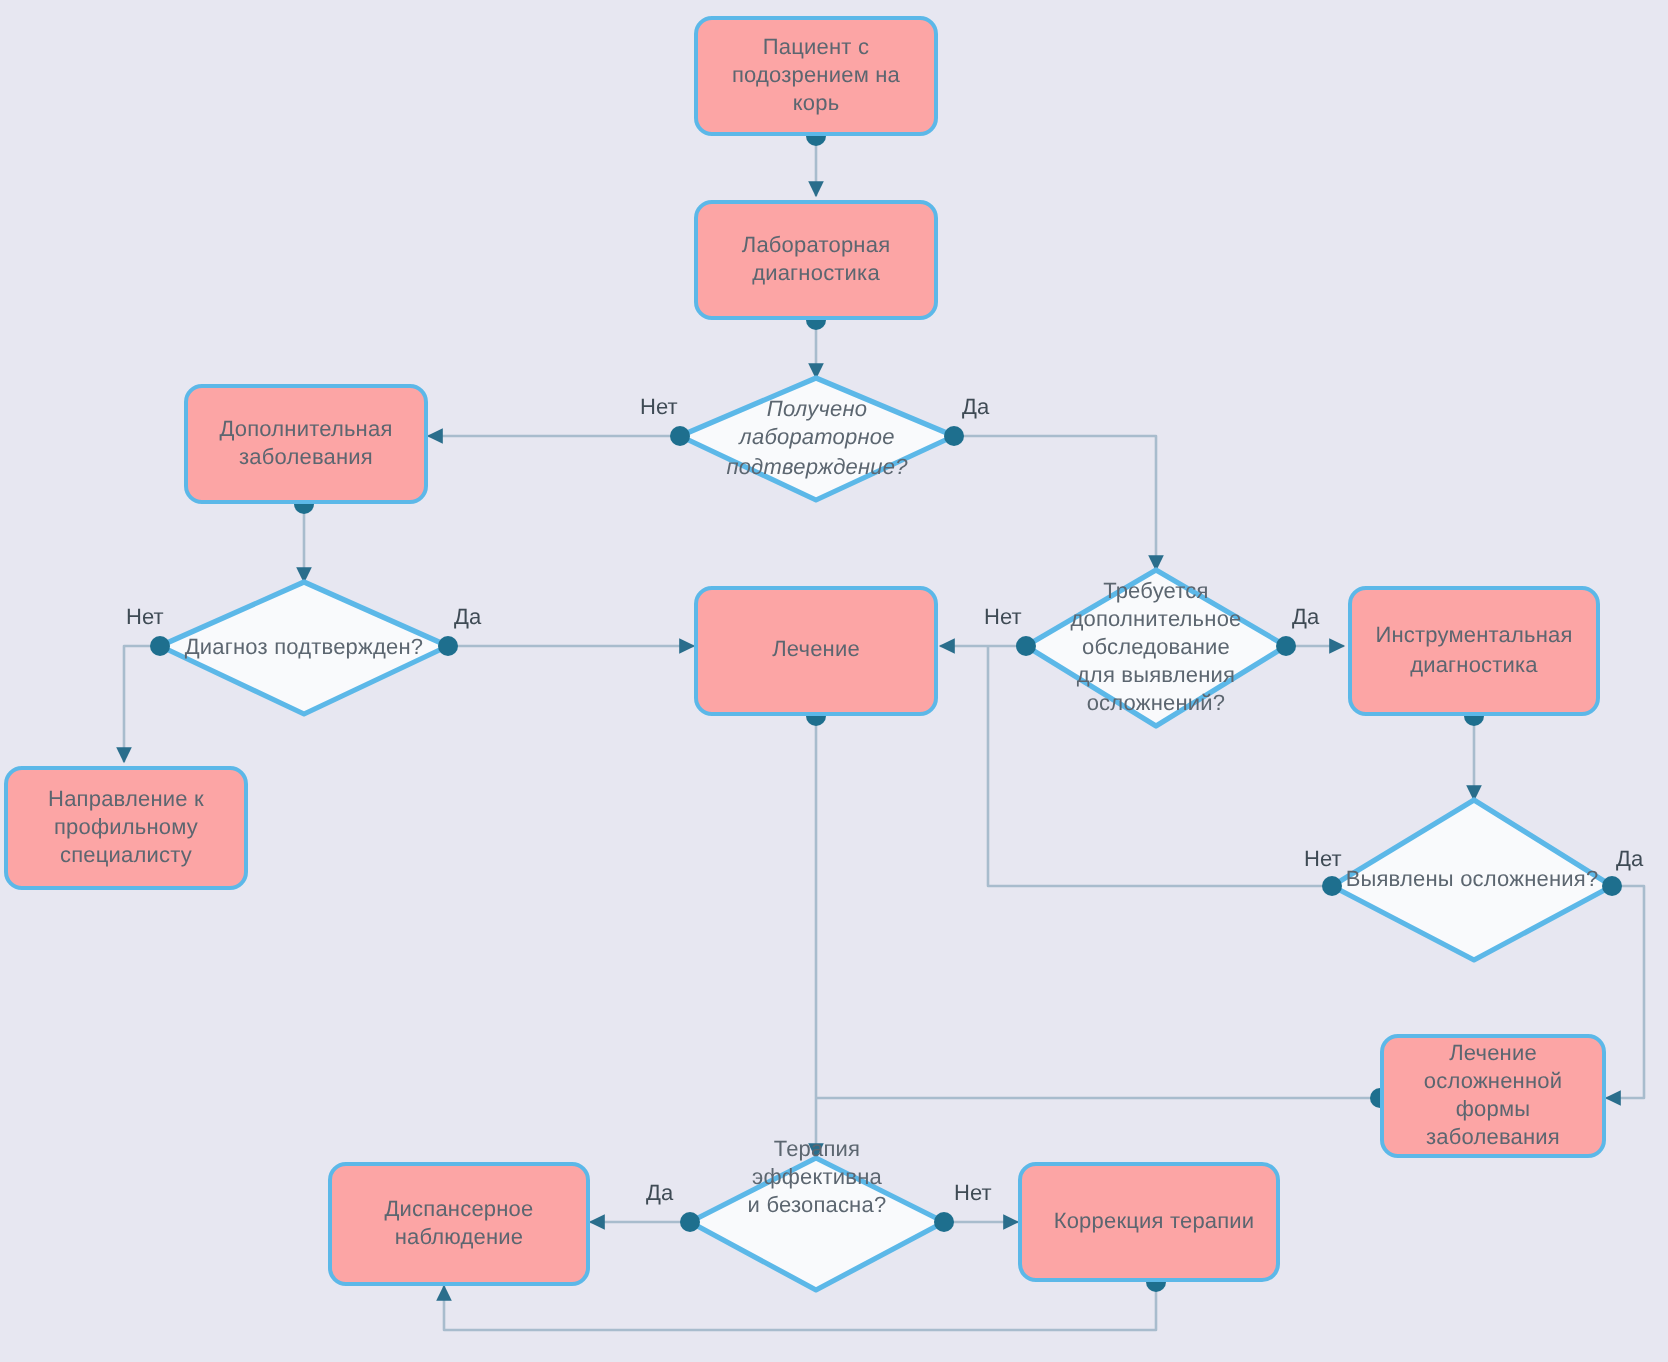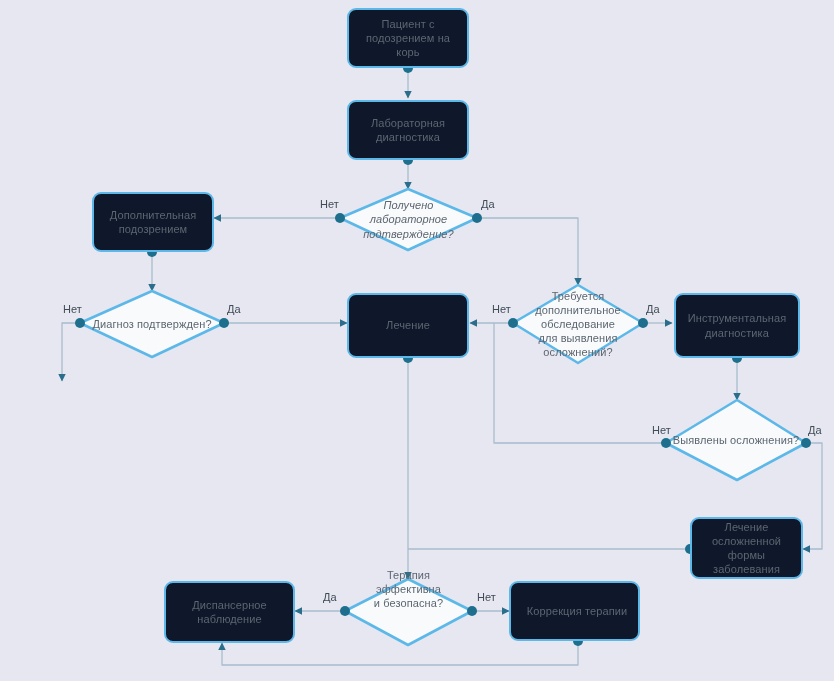--- a/index.html
+++ b/index.html
@@ -33,21 +33,21 @@
     display: flex;
     align-items: center;
     justify-content: center;
     text-align: center;
     color: #5c6670;
     font-size: 11px;
     line-height: 1.28;
     letter-spacing: 0.1px;
   }
   .node.process {
-    background: #0f172a;
+    background: #fca5a5;
     border: 2.5px solid #5cb8e8;
     border-radius: 9px;
     padding: 4px 7px;
   }
   .node.decision {
     background: transparent;
     border: none;
     padding: 0;
   }
   .node.decision .dtext {
@@ -149,23 +149,28 @@
 подозрением на корь</span>
   </div>
 
   <div class="node process" style="left:347px; top:100px; width:122px; height:60px;">
     <span class="node-label">Лабораторная
 диагностика</span>
   </div>
 
   <div class="node process" style="left:92px; top:192px; width:122px; height:60px;">
     <span class="node-label">Дополнительная
-подозрением</span>
-  </div>
-
+заболевания</span>
+  </div>
+
+  <div class="node process" style="left:2px; top:383px; width:122px; height:62px;">
+    <span class="node-label">Направление к
+профильному
+специалисту</span>
+  </div>
 
   <div class="node process" style="left:347px; top:293px; width:122px; height:65px;">
     <span class="node-label">Лечение</span>
   </div>
 
   <div class="node process" style="left:674px; top:293px; width:126px; height:65px;">
     <span class="node-label">Инструментальная
 диагностика</span>
   </div>
 

